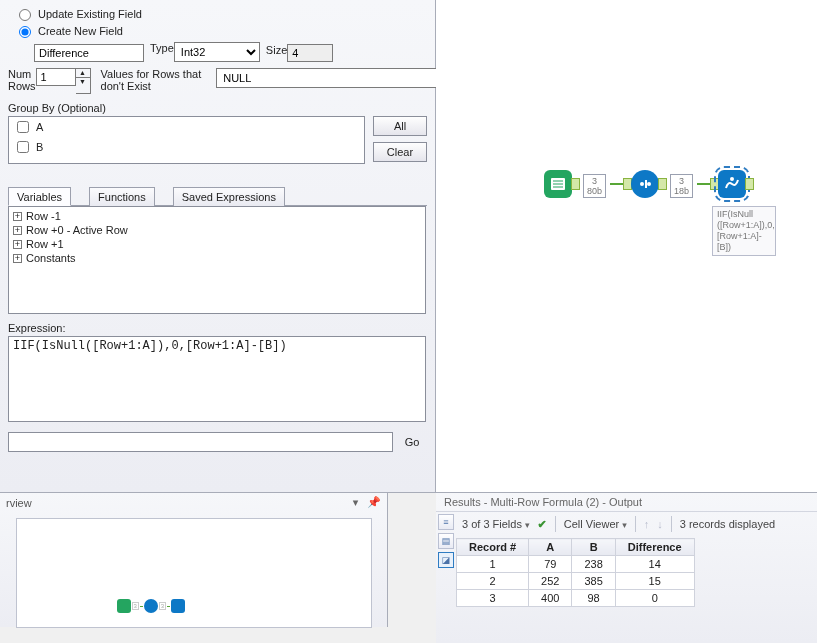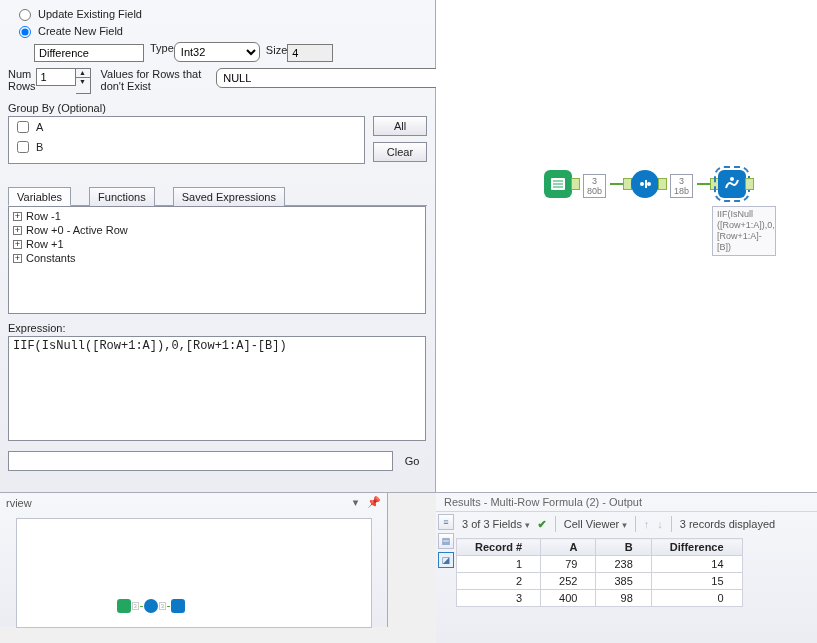--- a/index.html
+++ b/index.html
@@ -26,21 +26,21 @@
   .radio-row { display: flex; align-items: center; margin: 2px 0 2px 6px; gap: 4px; }
   input[type=radio] { width: 12px; height: 12px; }
   .field-row { display: flex; align-items: flex-end; gap: 6px; margin: 4px 0 6px 26px; }
   .stack { display: flex; flex-direction: row; }
   .lbl { font-size: 11px; margin-bottom: 2px; }
   input[type=text], select {
     font-family: inherit; font-size: 11px;
     border: 1px solid #7a7a7a; background: #fff;
     padding: 2px 4px; height: 18px;
   }
-  select { height: 20px; padding: 0 2px; border-radius: 6px; }
+  select { height: 20px; padding: 0 2px; }
   .section-row { display: flex; gap: 10px; margin-top: 4px; }
   .groupby-box {
     border: 1px solid #8a8e9a; background: #fff;
     width: 358px; height: 48px; overflow: auto;
   }
   .chk-row { display: flex; align-items: center; padding: 1px 4px; gap: 4px; }
   input[type=checkbox] { width: 12px; height: 12px; }
   .btn {
     width: 54px; height: 20px;
     background: linear-gradient(#fefefe,#e5e5ec);
@@ -63,21 +63,21 @@
     padding: 2px 4px;
   }
   .tree-item { padding: 1px 0; display: flex; align-items: center; gap: 4px; }
   .plusminus {
     display: inline-block; width: 9px; height: 9px;
     border: 1px solid #777; line-height: 7px; font-size: 9px;
     text-align: center; background: #fff;
   }
   .expr-box {
     border: 1px solid #8a8e9a; background: #fff;
-    width: 418px; height: 105px; font-family: Consolas, "Courier New", monospace;
+    width: 418px; height: 86px; font-family: Consolas, "Courier New", monospace;
     font-size: 12px; padding: 2px 4px; margin-top: 2px;
   }
   .go-row { display: flex; margin-top: 10px; }
   .go-input { flex: 1; border: 1px solid #8a8e9a; background: #fff; height: 20px; }
   .go-btn { width: 30px; text-align: center; line-height: 20px; margin-left: 4px; cursor: pointer; }
   
   
   .canvas {
     position: absolute; left: 436px; top: 0;
     right: 0; height: 493px; background: #ffffff;
@@ -166,21 +166,21 @@
     background: linear-gradient(#fefeff,#e9ebf4);
     display: flex; align-items: center; justify-content: center;
     font-size: 9px; color: #4b72a8; cursor: pointer;
   }
   .side-btn.active { border-color:#2e7cc2; background:#e8f1fb; }
   table.data {
     border-collapse: collapse; background: #fff; font-size: 11px;
     margin-top: 2px;
   }
   table.data th, table.data td {
-    border: 1px solid #cfd2dc; padding: 2px 18px; text-align: right; margin-left: 48px;
+    border: 1px solid #cfd2dc; padding: 2px 12px; text-align: center; margin-left: 48px;
   }
   table.data th {
     background: linear-gradient(#f5f6fa,#e7e9f1);
     font-weight: bold;
   }
   .caret { font-size: 9px; color: #666; }
 </style>
 </head>
 <body>
 

